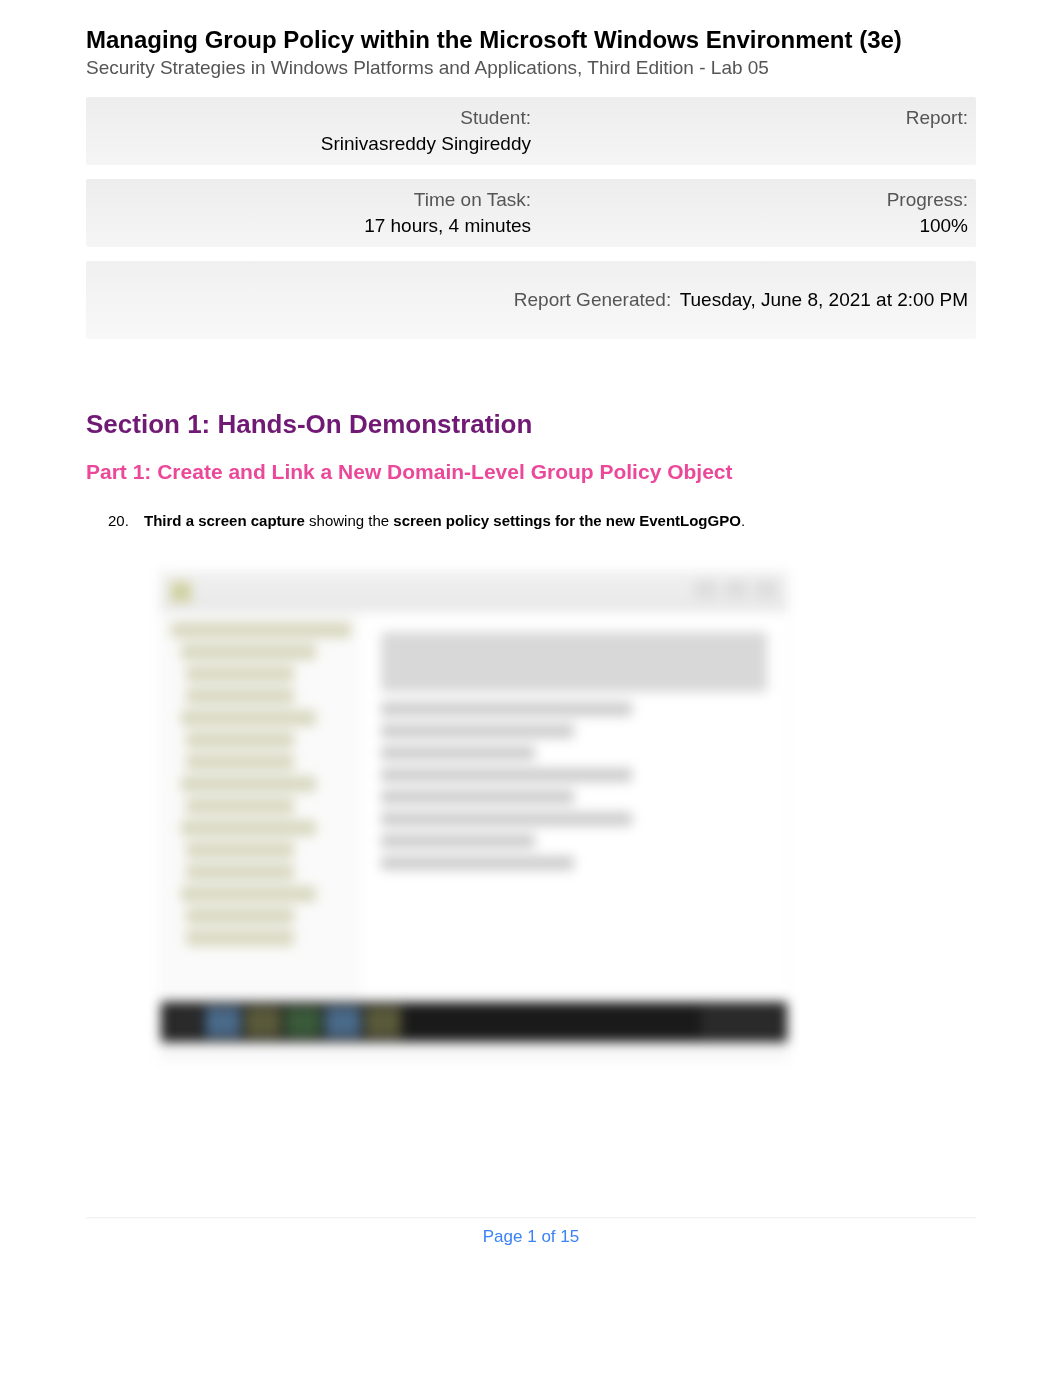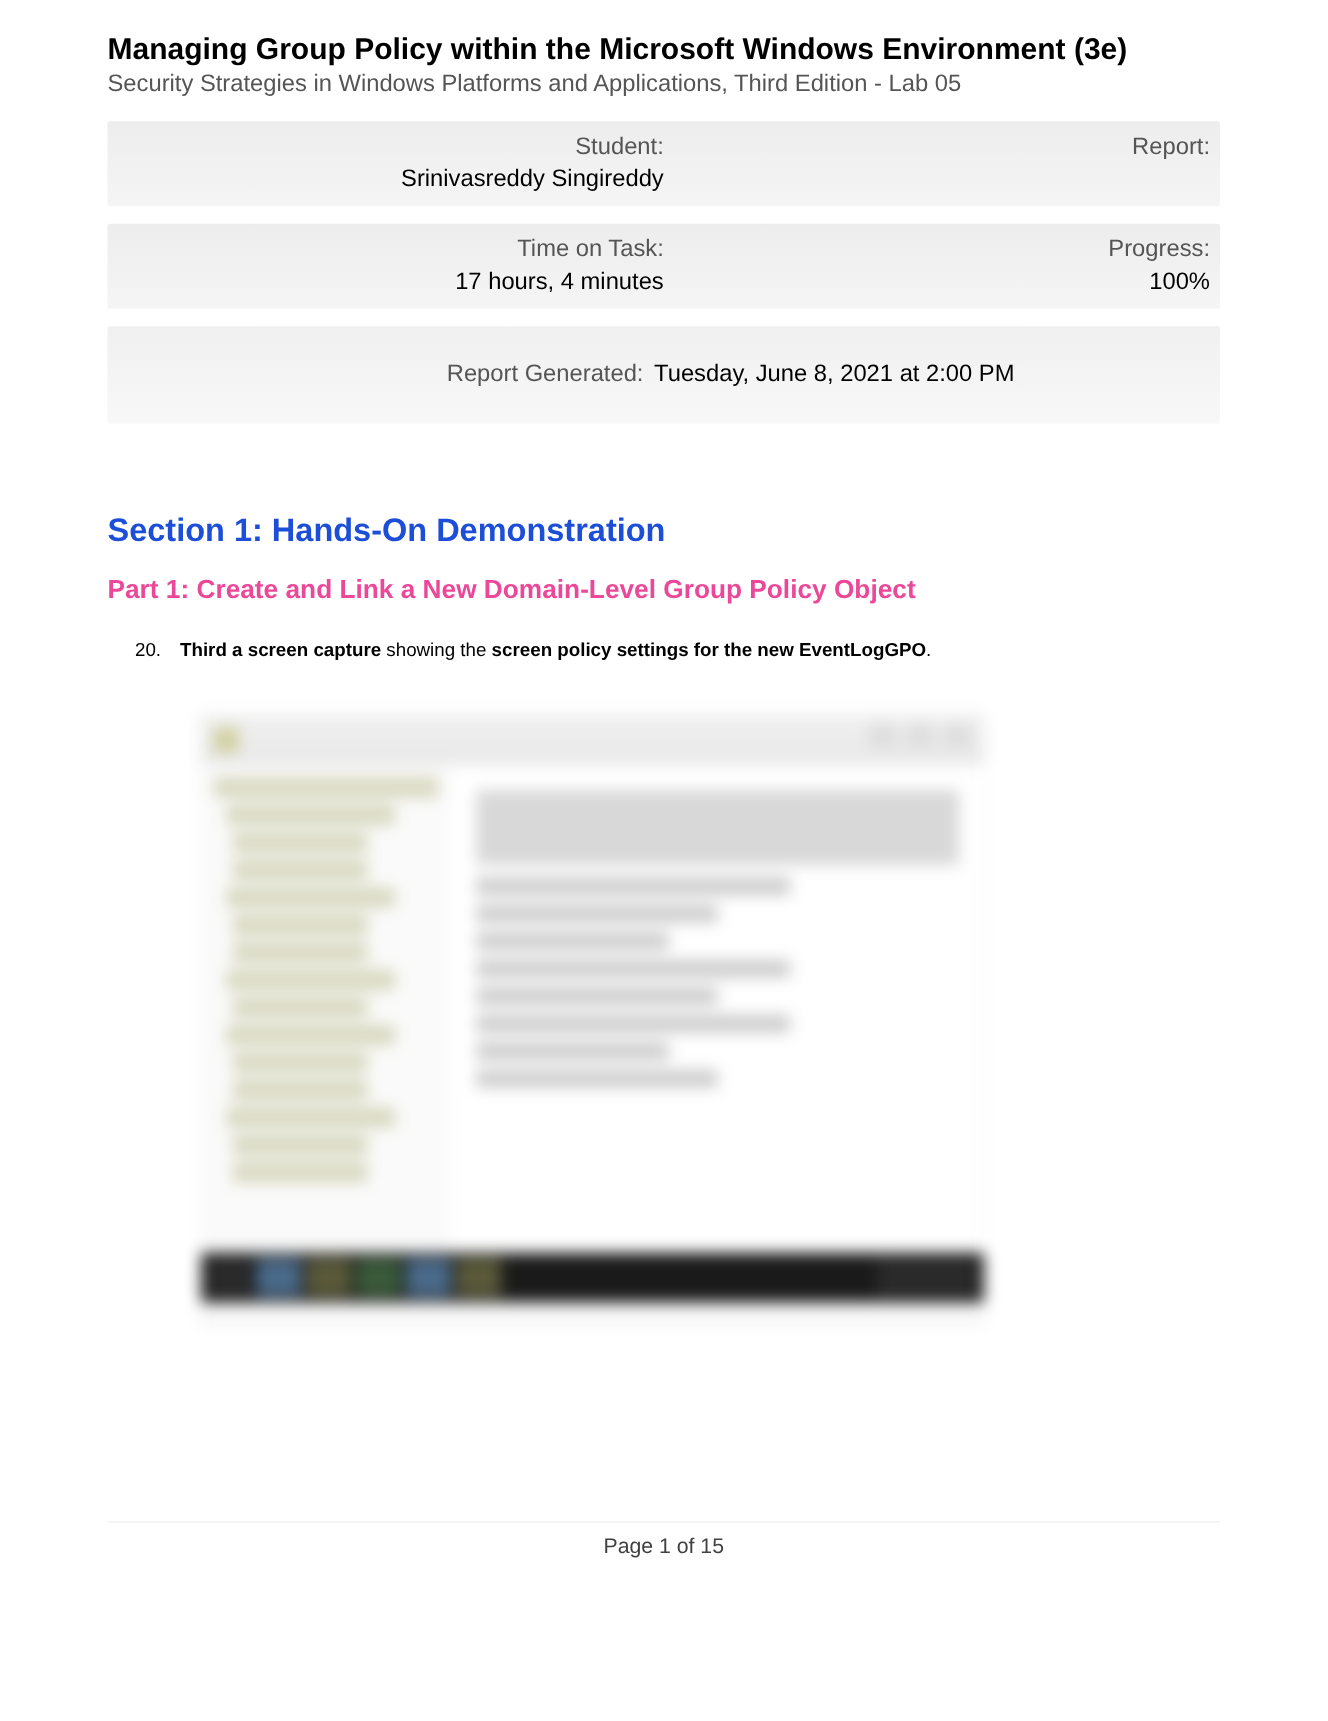--- a/index.html
+++ b/index.html
@@ -48,38 +48,38 @@
       color: #555555;
       margin-bottom: 4px;
     }
     .info-value {
       font-size: 19px;
       color: #000000;
     }
     .report-generated {
       background: linear-gradient(to bottom, #f0f0f0, #f8f8f8);
       padding: 28px 8px;
-      text-align: center;
+      text-align: right;
       margin-bottom: 70px;
       border-radius: 2px;
       padding-left: 115px;
     }
     .report-generated-label {
       font-size: 19px;
       color: #555555;
     }
     .report-generated-value {
       font-size: 19px;
       color: #000000;
       margin-left: 4px;
     }
     .section-heading {
       font-size: 26px;
       font-weight: bold;
-      color: #1d4ed8;
+      color: #701a75;
       margin-bottom: 20px;
     }
     .part-heading {
       font-size: 21px;
       font-weight: bold;
       color: #ec4899;
       margin-bottom: 26px;
     }
     .task-item {
       display: flex;
@@ -185,21 +185,21 @@
     .sp-tb-item.app3 { width: 36px; background: #3a5a3a; }
     .sp-tb-item.tray { flex: 1; background: #1a1a1a; }
     .sp-tb-item.clock { width: 80px; background: #2a2a2a; }
     .footer {
       position: absolute;
       bottom: 130px;
       left: 0;
       right: 0;
       text-align: center;
       font-size: 17px;
-      color: #404040;
+      color: #3b82f6;
       border-top: 1px solid transparent;
       padding-top: 10px;
     }
     .footer-line {
       height: 2px;
       background: linear-gradient(to bottom, #eee, #fff);
       margin: 0 86px 8px 86px;
     }
   </style>
 </head>

